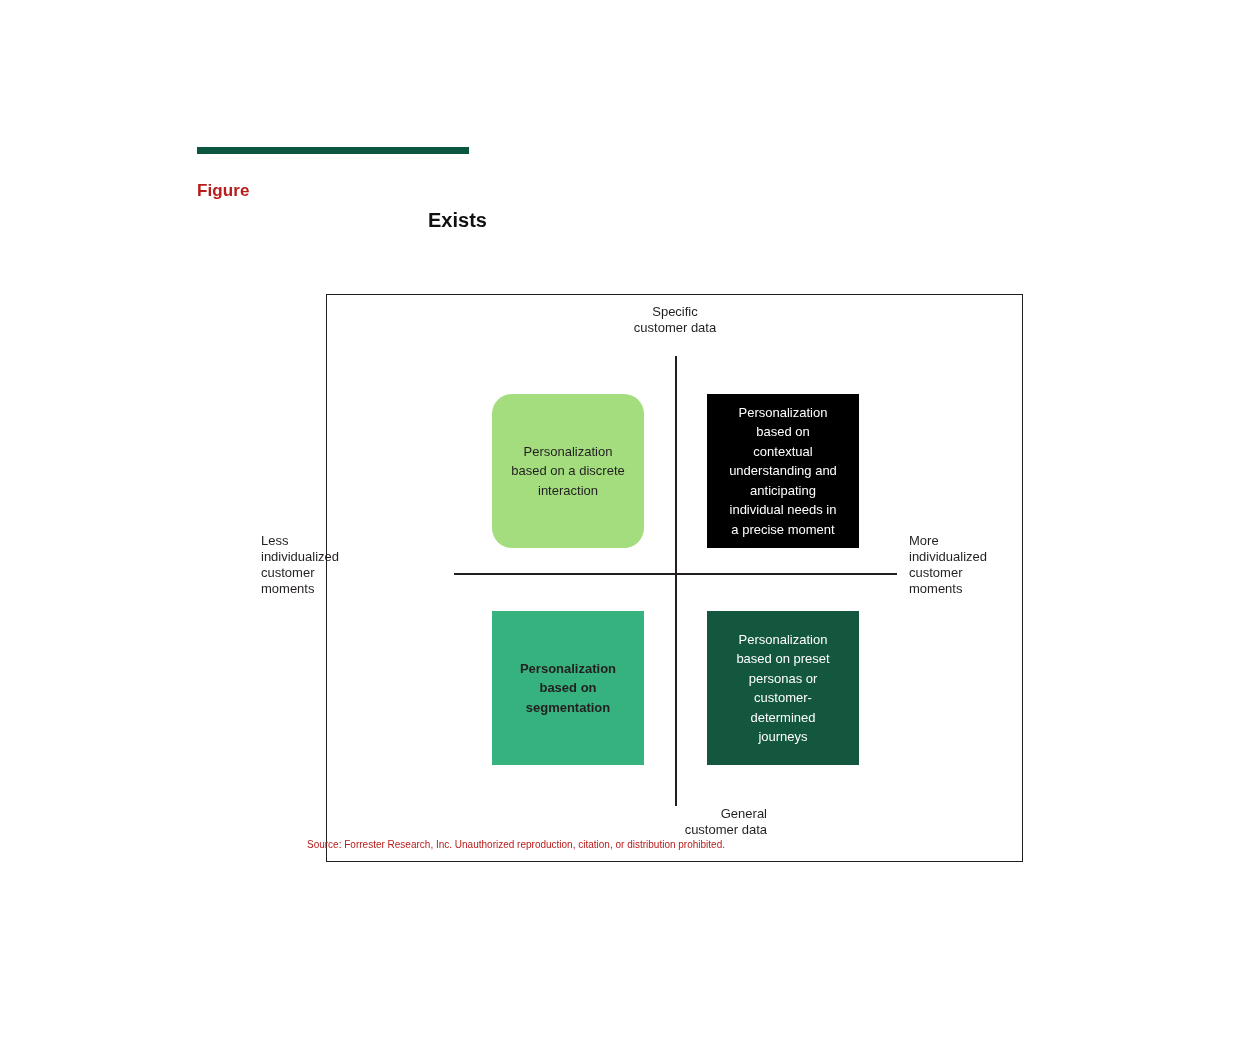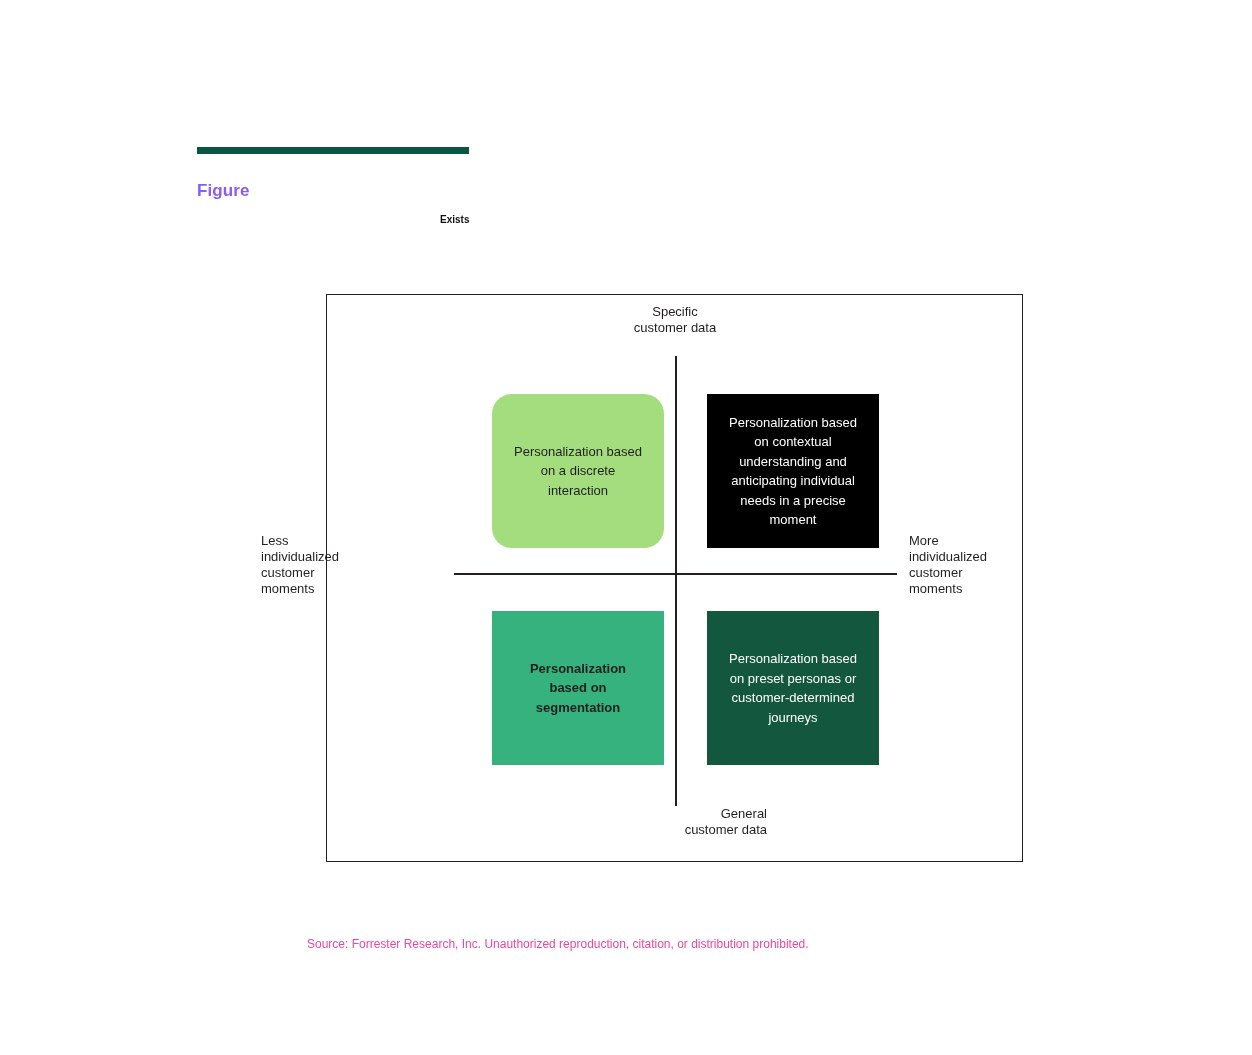--- a/index.html
+++ b/index.html
@@ -24,33 +24,32 @@
     width: 272px;
     height: 7px;
     background: #0b5640;
   }
   #figure-label {
     position: absolute;
     left: 197px;
     top: 180px;
     font-size: 17px;
     font-weight: bold;
-    color: #8b5cf6;
+    color: #b91c1c;
     letter-spacing: 0.1px;
     line-height: 22px;
   }
   #figure-title {
     position: absolute;
     left: 428px;
     top: 210px;
-    font-size: 10px;
+    font-size: 20px;
     font-weight: bold;
     color: #111111;
     line-height: 20px;
-    margin-left: 12px;
   }
 
   
   #chart-frame {
     position: absolute;
     left: 326px;
     top: 294px;
     width: 697px;
     height: 568px;
     border: 1px solid #231f20;
@@ -104,21 +103,21 @@
   #label-right {
     left: 582px;
     top: 238px;
     width: 182px;
     text-align: left;
   }
 
   
   .quad-box {
     position: absolute;
-    width: 172px;
+    width: 152px;
     height: 154px;
     display: flex;
     align-items: center;
     justify-content: center;
     text-align: center;
     font-size: 13px;
     line-height: 19.5px;
     padding: 0 19px;
     box-sizing: border-box;
   }
@@ -148,24 +147,24 @@
     left: 380px;
     top: 316px;
     background: #14573f;
     color: #ffffff;
   }
 
   
   #source-note {
     position: absolute;
     left: 307px;
-    top: 936px;
-    font-size: 12px;
+    top: 836px;
+    font-size: 10px;
     line-height: 17px;
-    color: #ec4899;
+    color: #b91c1c;
   }
 </style>
 </head>
 <body>
 
 <div id="accent-bar" style="background: rgb(11, 86, 64);"></div>
 
 <div id="figure-label">Figure</div>
 
 <div id="figure-title">Exists</div>

